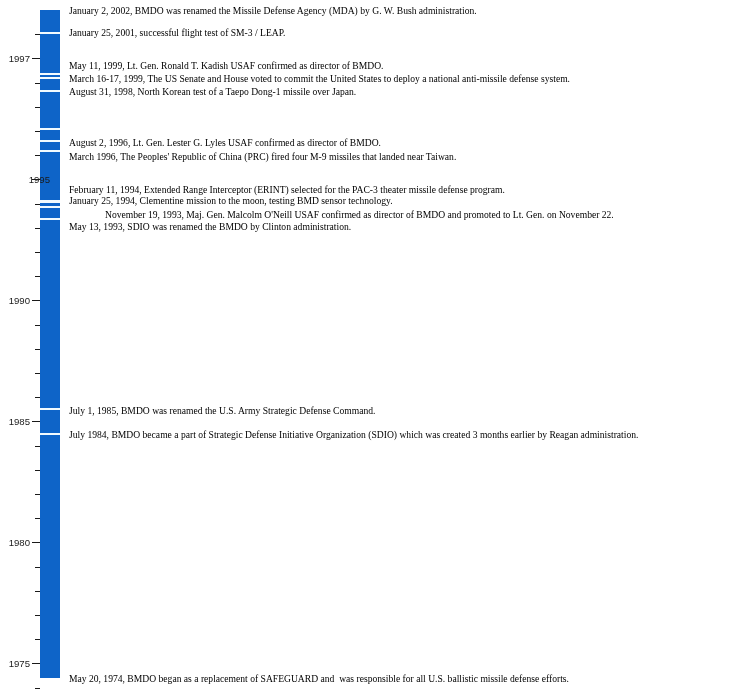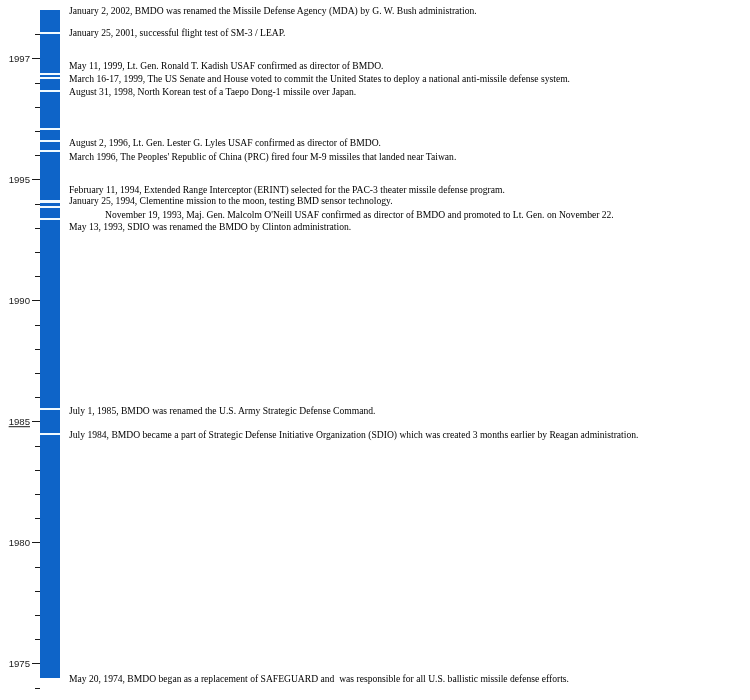--- a/index.html
+++ b/index.html
@@ -60,33 +60,33 @@
     <div class="tick" style="left: 35px; width: 5px; top: 615px; background: rgb(26, 26, 26);"></div>
     <div class="tick" style="left: 35px; width: 5px; top: 591px; background: rgb(26, 26, 26);"></div>
     <div class="tick" style="left: 35px; width: 5px; top: 567px; background: rgb(26, 26, 26);"></div>
     <div class="tick" style="left: 32px; width: 8px; top: 542px; background: rgb(26, 26, 26);"></div>
     <div class="year-label" style="top: 542.9px; color: rgb(26, 26, 26);">1980</div>
     <div class="tick" style="left: 35px; width: 5px; top: 518px; background: rgb(26, 26, 26);"></div>
     <div class="tick" style="left: 35px; width: 5px; top: 494px; background: rgb(26, 26, 26);"></div>
     <div class="tick" style="left: 35px; width: 5px; top: 470px; background: rgb(26, 26, 26);"></div>
     <div class="tick" style="left: 35px; width: 5px; top: 446px; background: rgb(26, 26, 26);"></div>
     <div class="tick" style="left: 32px; width: 8px; top: 421px; background: rgb(26, 26, 26);"></div>
-    <div class="year-label" style="top: 421.9px; color: rgb(26, 26, 26); text-decoration: underline;">1985</div>
+    <div class="year-label" style="top: 421.9px; color: rgb(26, 26, 26);">1985</div>
     <div class="tick" style="left: 35px; width: 5px; top: 397px; background: rgb(26, 26, 26);"></div>
     <div class="tick" style="left: 35px; width: 5px; top: 373px; background: rgb(26, 26, 26);"></div>
     <div class="tick" style="left: 35px; width: 5px; top: 349px; background: rgb(26, 26, 26);"></div>
     <div class="tick" style="left: 35px; width: 5px; top: 325px; background: rgb(26, 26, 26);"></div>
     <div class="tick" style="left: 32px; width: 8px; top: 300px; background: rgb(26, 26, 26);"></div>
     <div class="year-label" style="top: 300.9px; color: rgb(26, 26, 26);">1990</div>
     <div class="tick" style="left: 35px; width: 5px; top: 276px; background: rgb(26, 26, 26);"></div>
     <div class="tick" style="left: 35px; width: 5px; top: 252px; background: rgb(26, 26, 26);"></div>
     <div class="tick" style="left: 35px; width: 5px; top: 228px; background: rgb(26, 26, 26);"></div>
     <div class="tick" style="left: 35px; width: 5px; top: 204px; background: rgb(26, 26, 26);"></div>
     <div class="tick" style="left: 32px; width: 8px; top: 179px; background: rgb(26, 26, 26);"></div>
-    <div class="year-label" style="top: 179.9px; color: rgb(26, 26, 26);">1995</div>
+    <div class="year-label" style="top: 179.9px; color: rgb(26, 26, 26); margin-left: 20px;">1995</div>
     <div class="tick" style="left: 35px; width: 5px; top: 155px; background: rgb(26, 26, 26);"></div>
     <div class="tick" style="left: 35px; width: 5px; top: 131px; background: rgb(26, 26, 26);"></div>
     <div class="tick" style="left: 35px; width: 5px; top: 107px; background: rgb(26, 26, 26);"></div>
     <div class="tick" style="left: 35px; width: 5px; top: 83px; background: rgb(26, 26, 26);"></div>
     <div class="tick" style="left: 32px; width: 8px; top: 58px; background: rgb(26, 26, 26);"></div>
     <div class="year-label" style="top: 58.9px; color: rgb(26, 26, 26);">1997</div>
     <div class="tick" style="left: 35px; width: 5px; top: 34px; background: rgb(26, 26, 26);"></div>
     <div class="sep" style="left: 40px; width: 20px; top: 31.506px; background: rgb(242, 251, 255);"></div>
     <div class="sep" style="left: 40px; width: 20px; top: 72.888px; background: rgb(242, 251, 255);"></div>
     <div class="sep" style="left: 40px; width: 20px; top: 76.518px; background: rgb(242, 251, 255);"></div>

